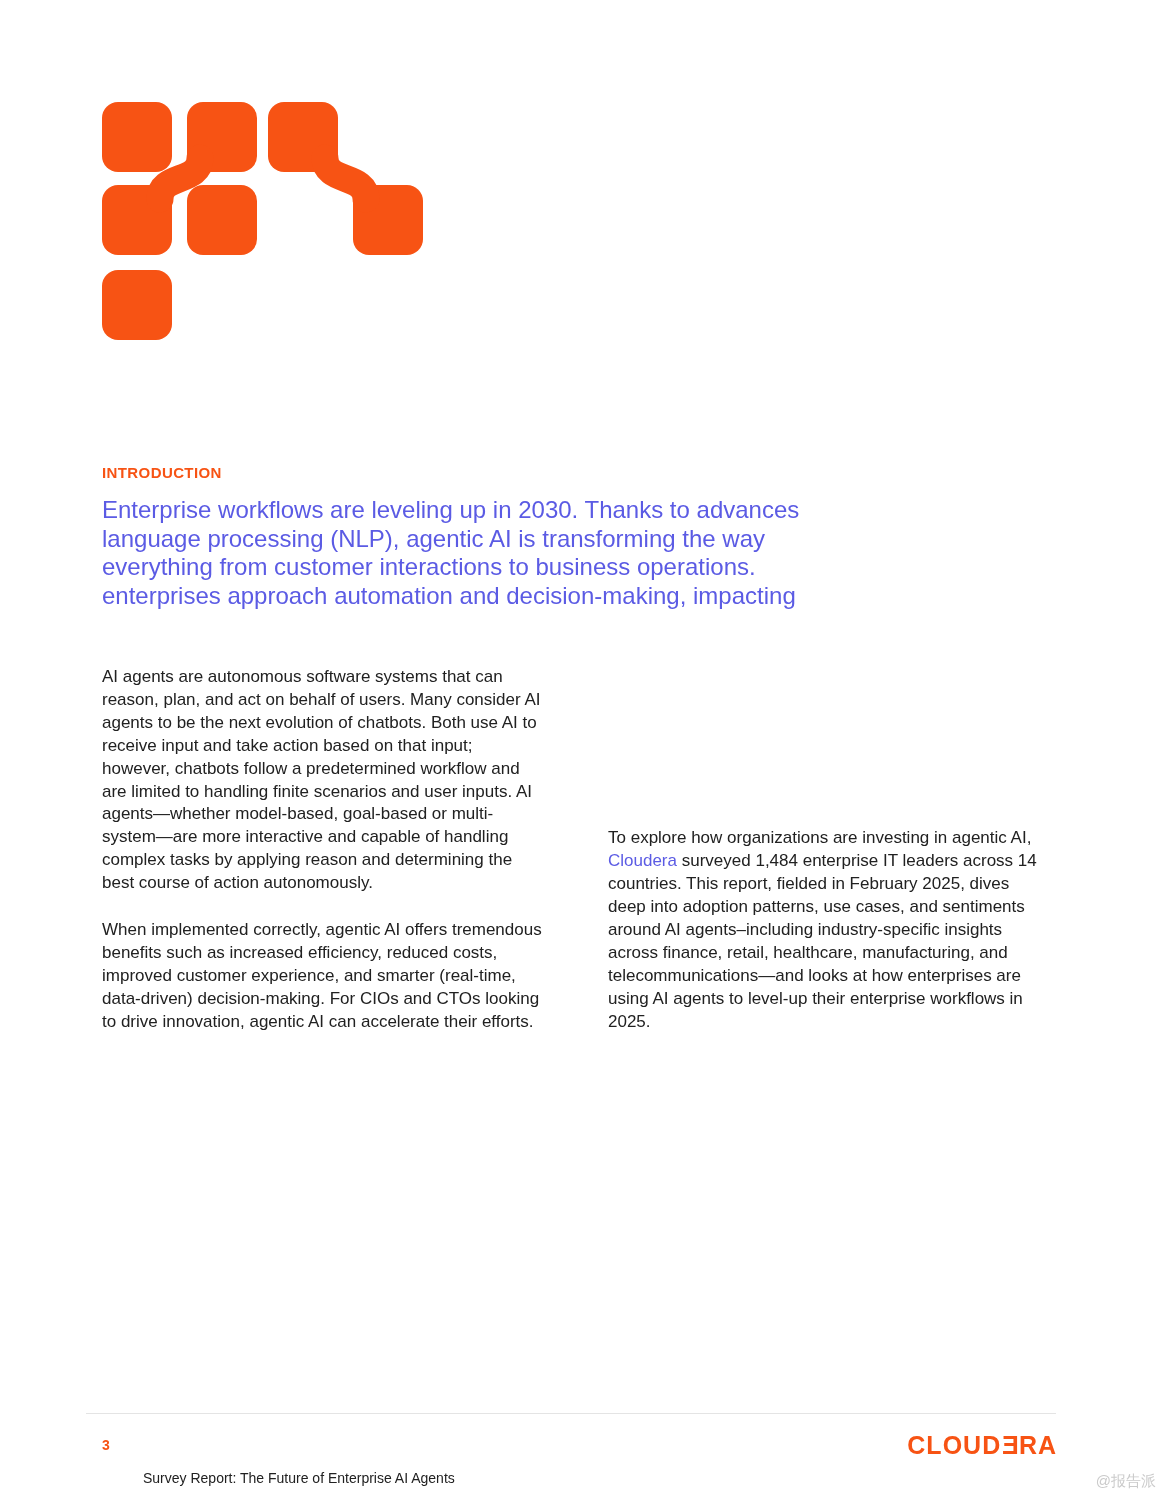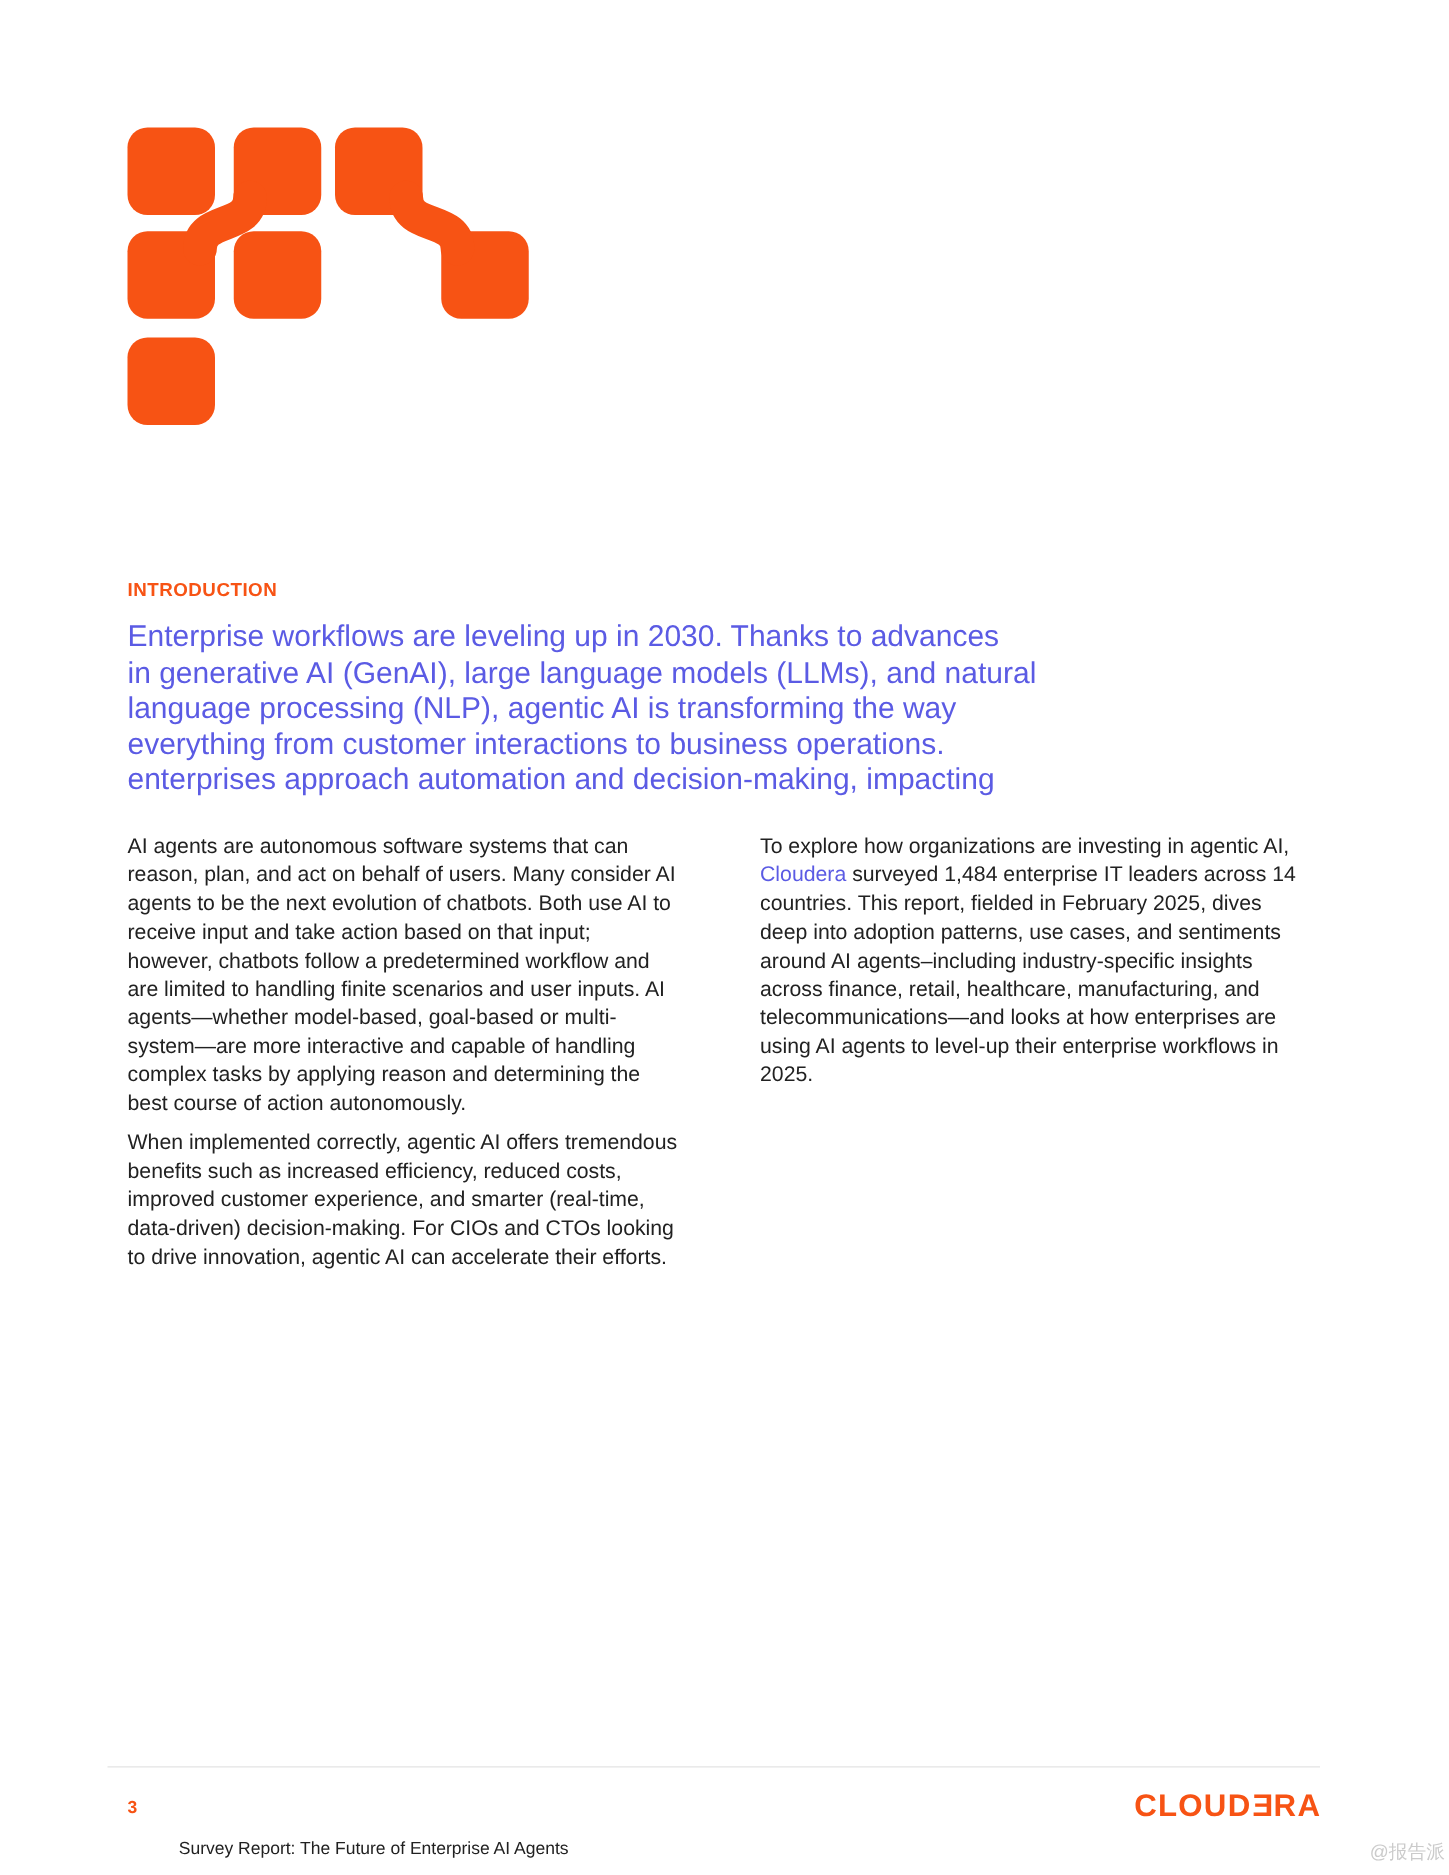--- a/index.html
+++ b/index.html
@@ -18,25 +18,25 @@
     position:absolute;left:102px;top:464px;
     font-size:15px;font-weight:700;letter-spacing:.4px;color:var(--orange);
   }
   .headline{
     position:absolute;left:102px;top:496px;width:960px;
     font-size:24px;line-height:28.6px;font-weight:400;color:var(--purple);
     white-space:nowrap;
   }
   .columns{
     position:absolute;left:102px;top:666px;width:950px;
-    display:flex;gap:63px;
+    display:flex;gap:63px;align-items:flex-end;
   }
   .col{width:443px;font-size:17px;line-height:22.9px;color:var(--ink);}
   .col p{margin:0;}
-  .col p + p{margin-top:8px;}
+  .col p + p{margin-top:24px;}
   .inline-link{color:var(--purple);text-decoration:none;cursor:pointer;}
   .footer-divider{
     position:absolute;left:86px;top:1413px;width:970px;height:1px;
     background:#e4e4e4;
   }
   .page-num{
     position:absolute;left:102px;top:1437px;
     font-size:14px;font-weight:700;color:var(--orange);
   }
   .report-title{
@@ -72,21 +72,20 @@
     <g fill="none" stroke="#f75314" stroke-width="27" stroke-linecap="round">
       <path d="M 100 58 C 100 84, 60 73, 60 99"></path>
       <path d="M 225 58 C 225 84, 266 73, 266 99"></path>
     </g>
   </svg>
 
   <div class="kicker">INTRODUCTION</div>
 
   <h1 class="headline" style="margin:0">
     <div>Enterprise workflows are leveling up in 2030. Thanks to advances</div>
-    <div>in generative AI (GenAI), large language models (LLMs), and natural</div>
     <div>language processing (NLP), agentic AI is transforming the way</div>
     <div>everything from customer interactions to business operations.</div>
     <div>enterprises approach automation and decision-making, impacting</div>
   </h1>
 
   <div class="columns">
     <div class="col">
       <p>AI agents are autonomous software systems that can reason, plan, and act on behalf of users. Many consider AI agents to be the next evolution of chatbots. Both use AI to receive input and take action based on that input; however, chatbots follow a predetermined workflow and are limited to handling finite scenarios and user inputs. AI agents—whether model-based, goal-based or multi-system—are more interactive and capable of handling complex tasks by applying reason and determining the best course of action autonomously.</p>
       <p>When implemented correctly, agentic AI offers tremendous benefits such as increased efficiency, reduced costs, improved customer experience, and smarter (real-time, data-driven) decision-making. For CIOs and CTOs looking to drive innovation, agentic AI can accelerate their efforts.</p>
     </div>

